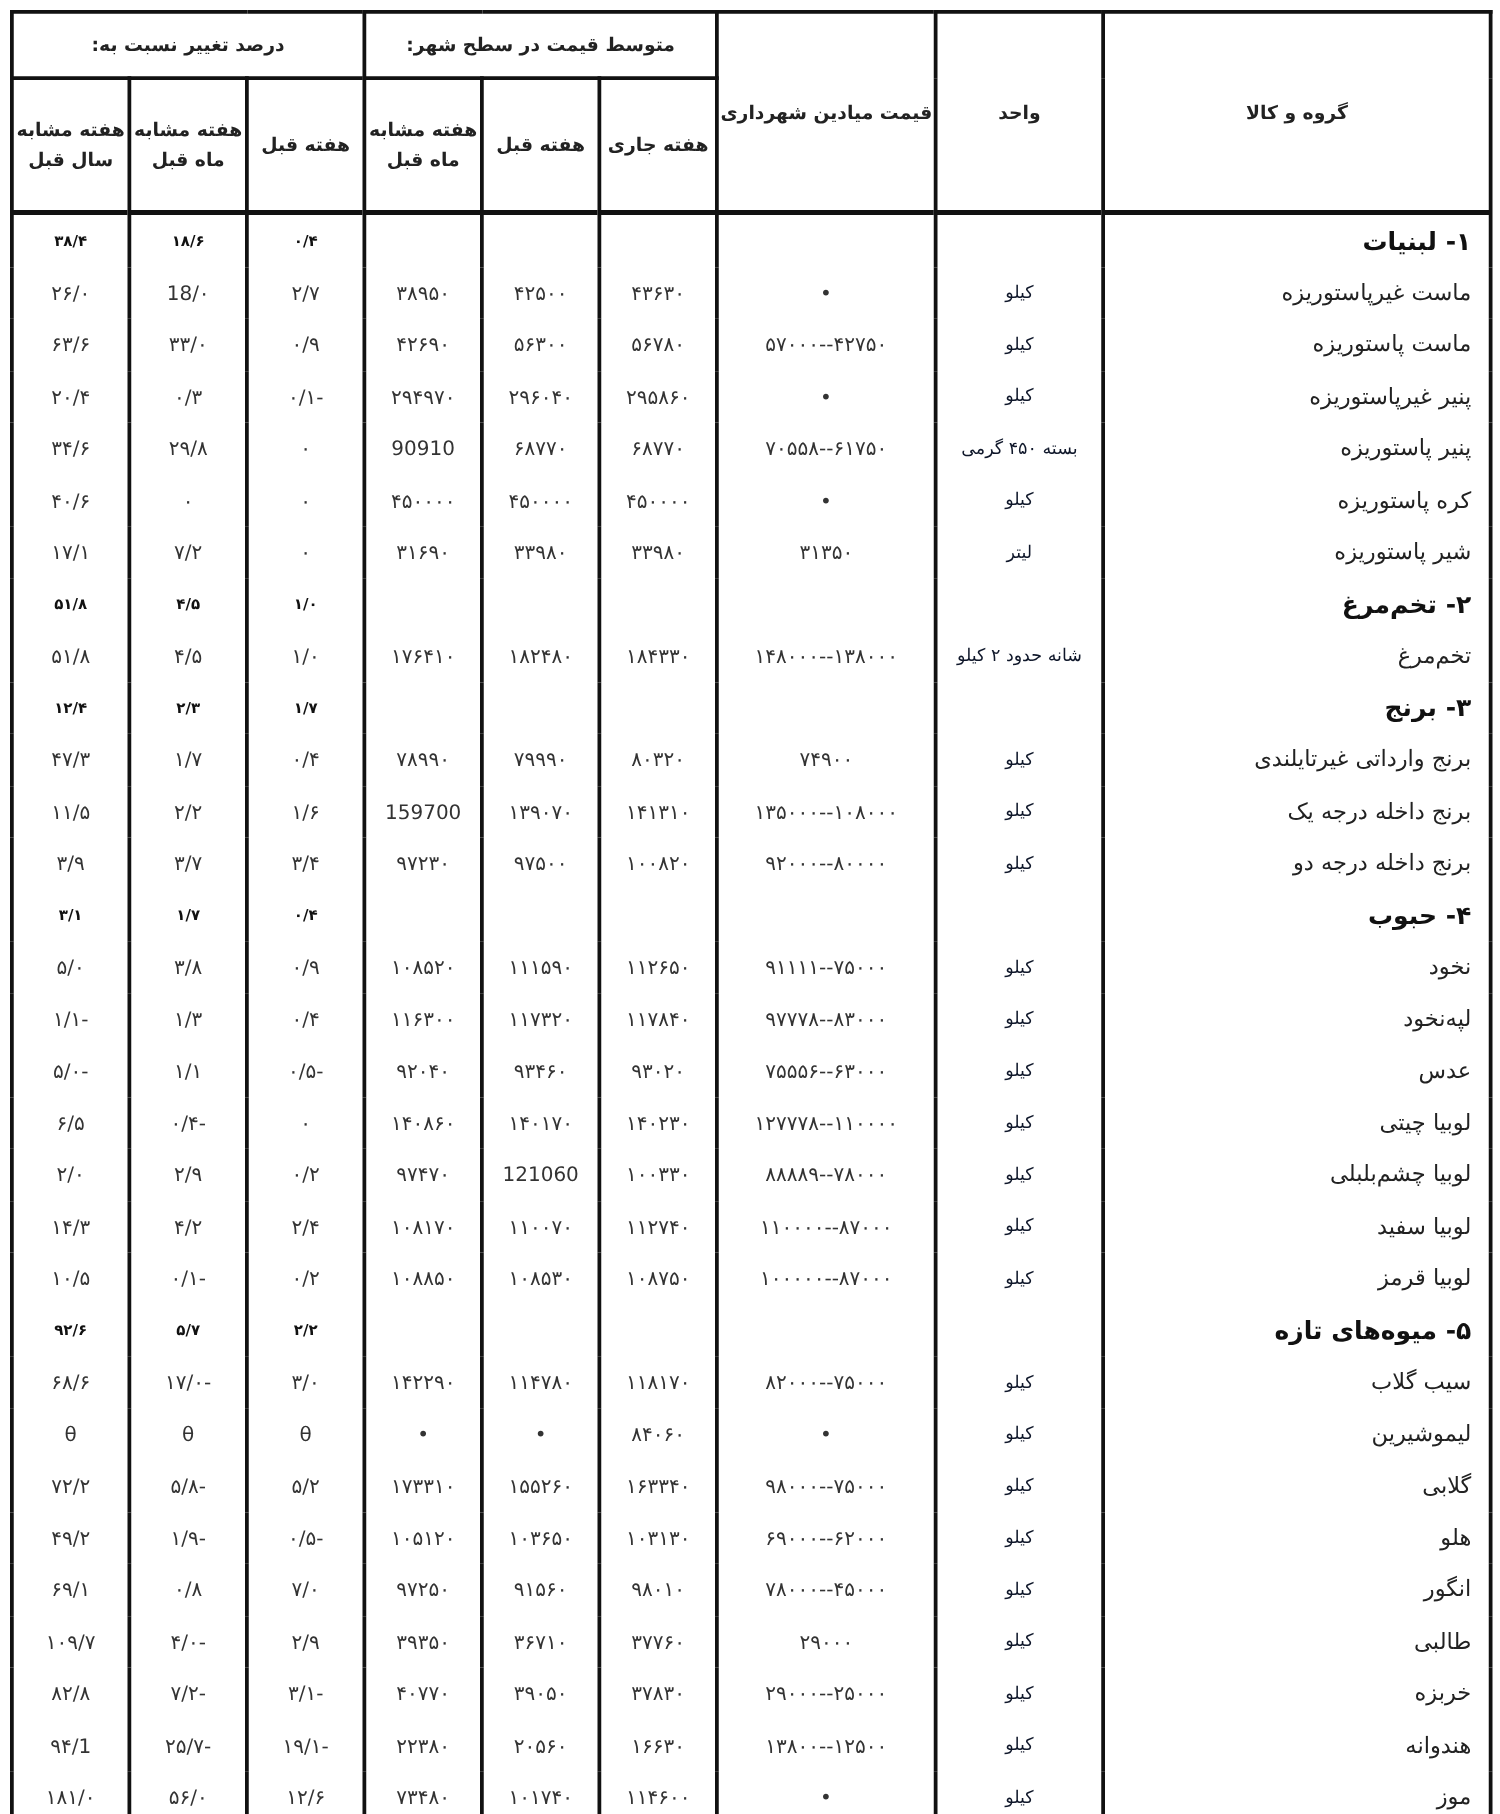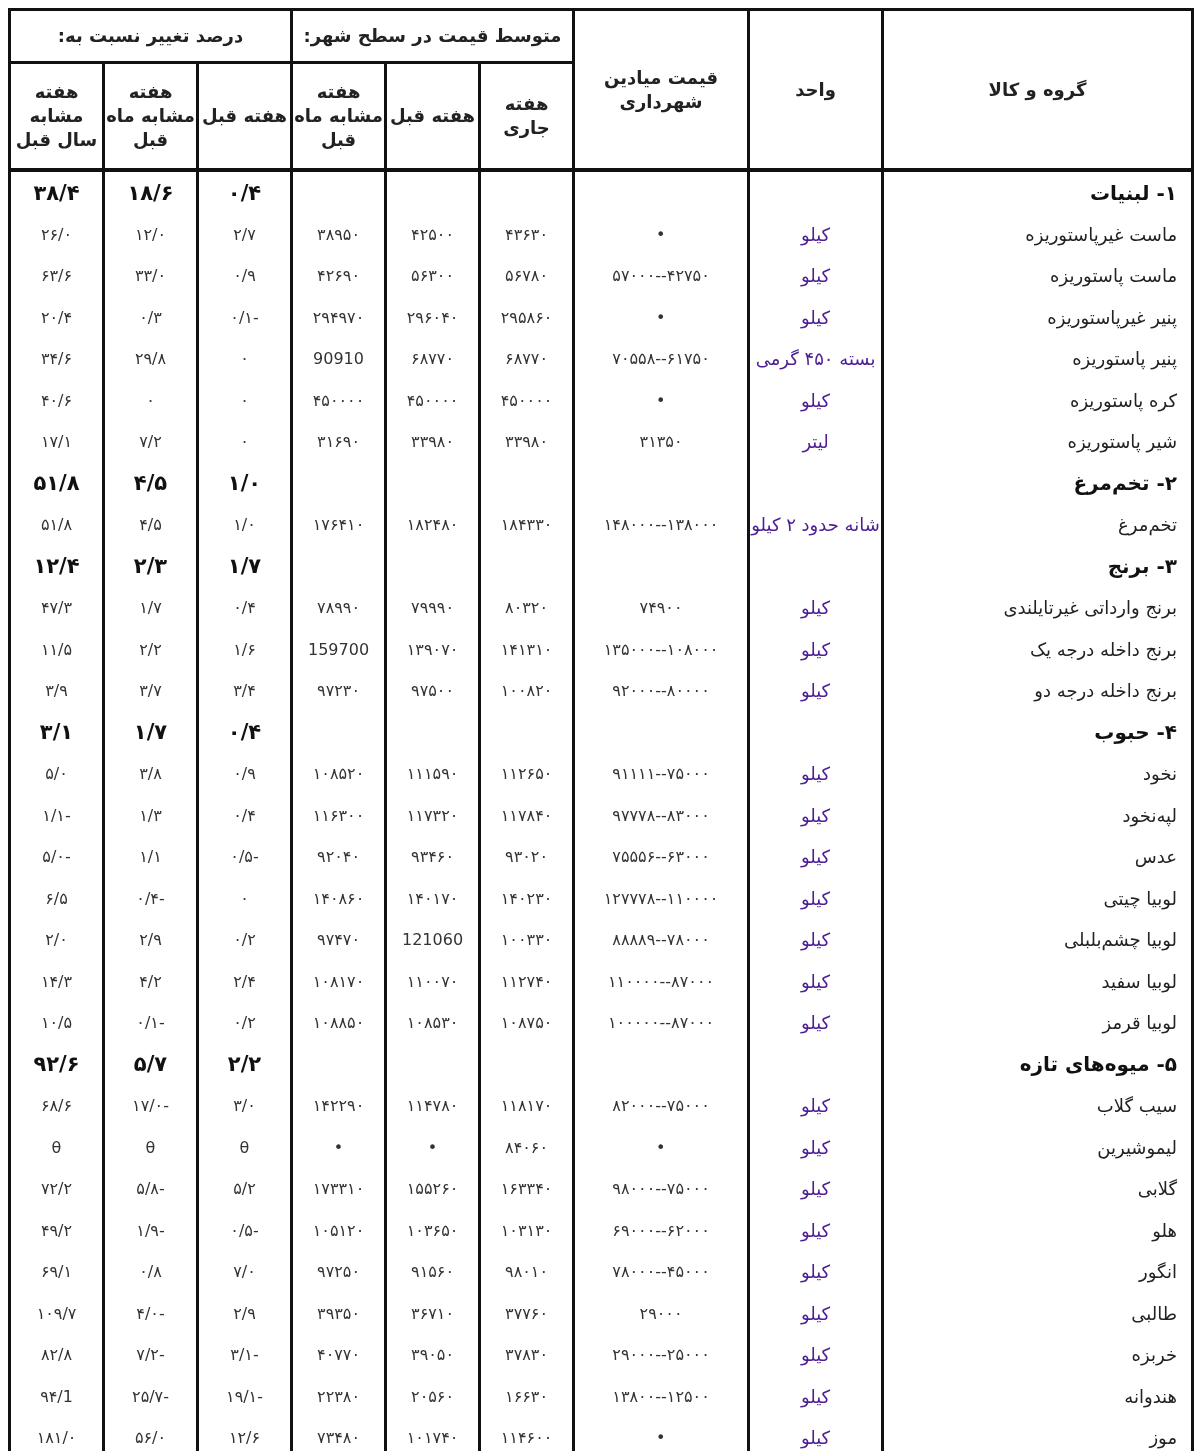--- a/index.html
+++ b/index.html
@@ -1,30 +1,30 @@
 <!DOCTYPE html>
 <html><head>
 <meta charset="utf-8">
 <style>
   html, body { margin: 0; padding: 0; background: #ffffff; }
   body { width: 1200px; height: 1451px; overflow: hidden; font-family: "DejaVu Sans", sans-serif; color: #1a1a1a; }
   .wrap { position: absolute; left: 8px; top: 8px; width: 1185px; }
   table { border-collapse: collapse; width: 1185px; direction: rtl; table-layout: fixed; }
   th, td { border-left: 3px solid #111; border-right: 3px solid #111; text-align: center; vertical-align: middle; padding: 0; }
-  thead th { border: 3px solid #111; font-weight: bold; font-size: 18px; line-height: 24px; color: #222; }
+  thead th { border: 3px solid #111; font-weight: bold; font-size: 15px; line-height: 24px; color: #222; }
   thead tr.r1 th { height: 50px; }
   thead tr.r2 th { height: 104px; }
   thead th.tall { height: 158px; }
   tbody td { font-size: 16px; height: 41.5px; color: #333; }
-  tbody tr.group td { font-weight: bold; color: #111; font-size: 21px; }
+  tbody tr.group td { font-weight: bold; color: #111; font-size: 12px; }
   tbody tr:last-child td { border-bottom: 3px solid #111; }
   tbody tr:first-child td { border-top: 4px solid #111; }
   td.name { text-align: right; padding-right: 14px; font-size: 18px; color: #222; }
   tr.group td.name { font-size: 20px; margin-left: 16px; }
-  td.unit { font-size: 18px; color: #4c1d95; }
+  td.unit { font-size: 14px; color: #0f172a; }
   td.market { font-size: 16px; letter-spacing: 0.5px; }
   col.c-name { width: 310px; }
   col.c-unit { width: 134px; }
   col.c-mkt { width: 175px; }
   col.c-p1 { width: 94px; }
   col.c-p2 { width: 94px; }
   col.c-p3 { width: 94px; }
   col.c-d1 { width: 94px; }
   col.c-d2 { width: 94px; }
   col.c-d3 { width: 94px; }
@@ -75,21 +75,21 @@
           <td class="num">۳۸/۴</td>
         </tr>
         <tr class="item">
           <td class="name">ماست غیرپاستوریزه</td>
           <td class="unit">کیلو</td>
           <td class="market">•</td>
           <td class="num">۴۳۶۳۰</td>
           <td class="num">۴۲۵۰۰</td>
           <td class="num">۳۸۹۵۰</td>
           <td class="num">۲/۷</td>
-          <td class="num">۱۲/۰</td>
+          <td class="num">18/۰</td>
           <td class="num">۲۶/۰</td>
         </tr>
         <tr class="item">
           <td class="name">ماست پاستوریزه</td>
           <td class="unit">کیلو</td>
           <td class="market">۴۲۷۵۰--۵۷۰۰۰</td>
           <td class="num">۵۶۷۸۰</td>
           <td class="num">۵۶۳۰۰</td>
           <td class="num">۴۲۶۹۰</td>
           <td class="num">۰/۹</td>

